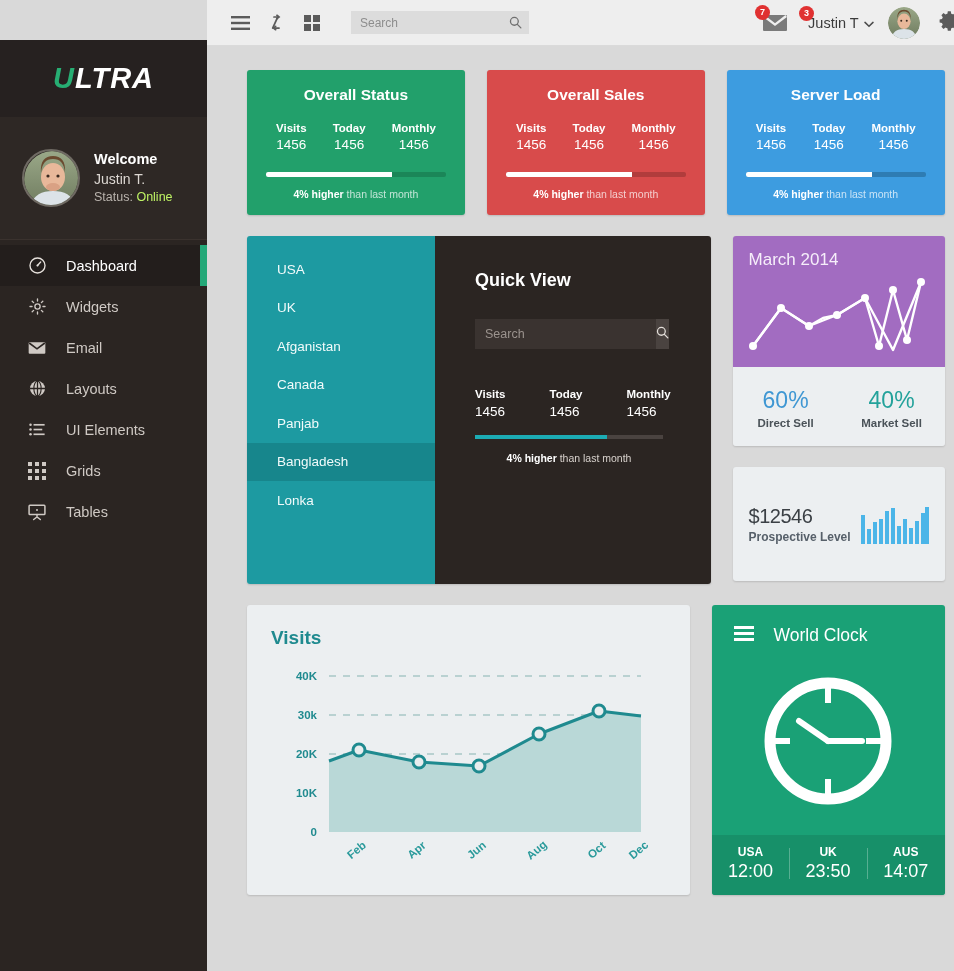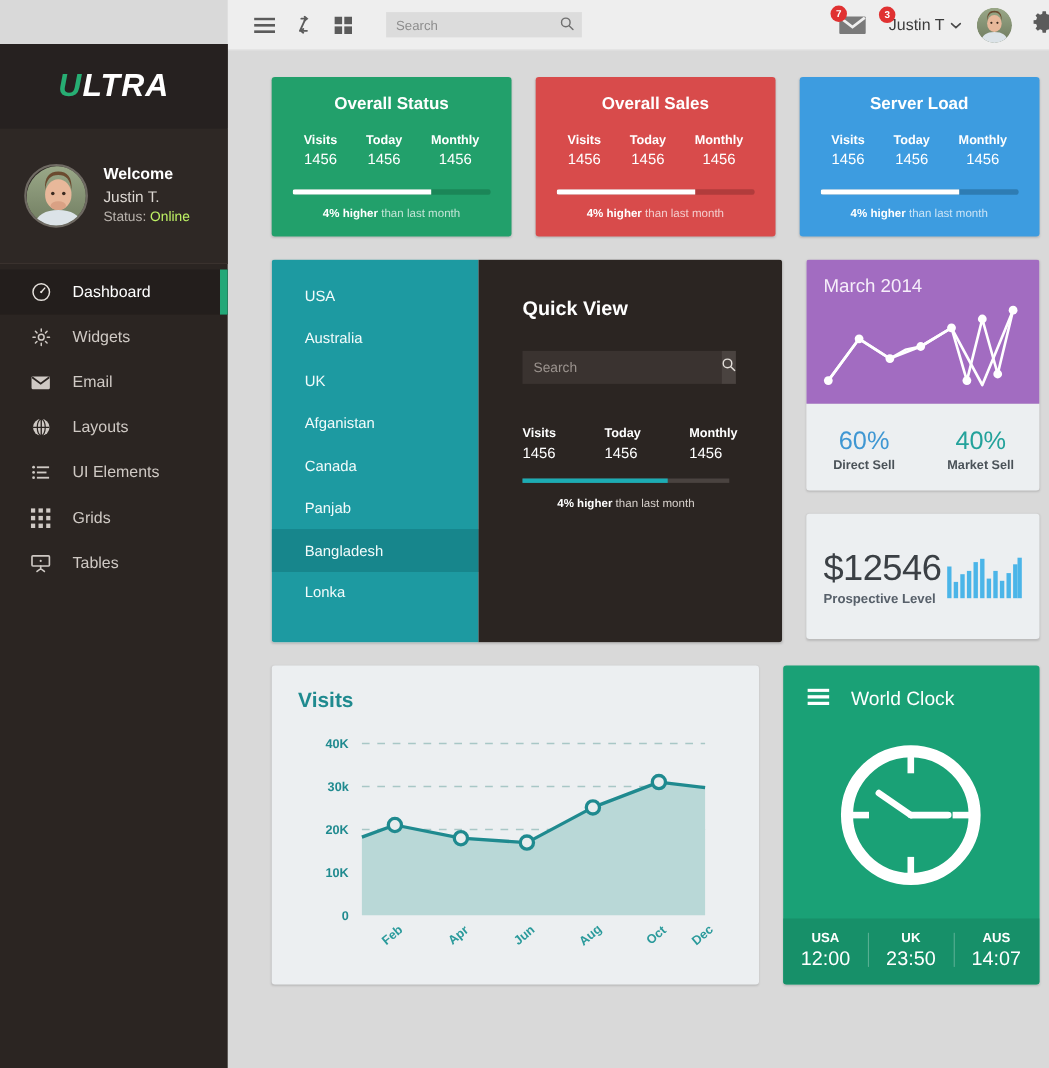--- a/index.html
+++ b/index.html
@@ -183,21 +183,21 @@
   .month-title { color: #f6eefa; font-size: 17px; }
   .month-foot { background: #eceff1; display: flex; padding: 20px 0 17px; }
   .mf-cell { flex: 1; text-align: center; }
   .mf-pct { font-size: 23px; font-weight: 300; margin-bottom: 3px; }
   .mf-pct.blue { color: #3f97d3; }
   .mf-pct.teal { color: #23a29b; }
   .mf-label { font-size: 11.5px; font-weight: bold; color: #4a5258; }
 
   .money-card { display: flex; align-items: center; padding: 22px 16px; height: 114px; }
   .money-left { flex: 1; }
-  .money-amount { font-size: 33px; color: #3b4045; font-weight: 300; letter-spacing: -.5px; }
+  .money-amount { font-size: 20px; color: #3b4045; font-weight: 300; letter-spacing: -.5px; }
   .money-label { font-size: 12px; color: #57606a; font-weight: bold; margin-top: 2px; }
 
   
   .visits-card {
     flex: 1; background: #eceff1; border-radius: 3px;
     padding: 22px 20px 14px 24px; height: 290px;
     box-shadow: 0 1px 2px rgba(0,0,0,.14);
   }
   .visits-title { color: #1f8a8f; font-size: 19px; font-weight: bold; margin-bottom: 8px; }
 
@@ -511,23 +511,20 @@
 
       <div class="row">
 
         <div class="panel-pair" style="flex:1;">
 
           <div class="country-list" style="background:#1d9aa1;">
             <div class="country-item">
                 <span>USA</span>
               </div>
             <div class="country-item">
-                <span>Australia</span>
-              </div>
-            <div class="country-item">
                 <span>UK</span>
               </div>
             <div class="country-item">
                 <span>Afganistan</span>
               </div>
             <div class="country-item">
                 <span>Canada</span>
               </div>
             <div class="country-item">
                 <span>Panjab</span>

